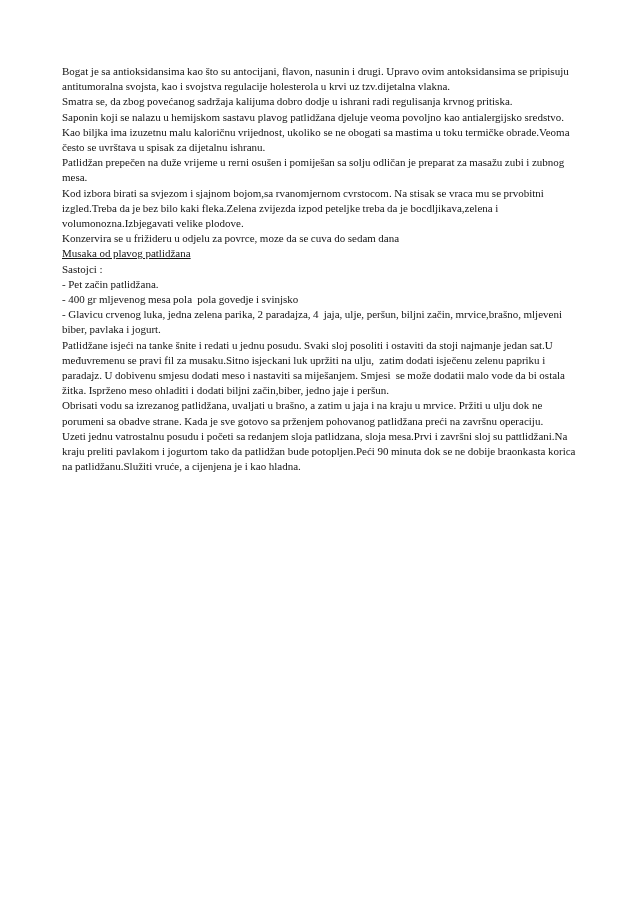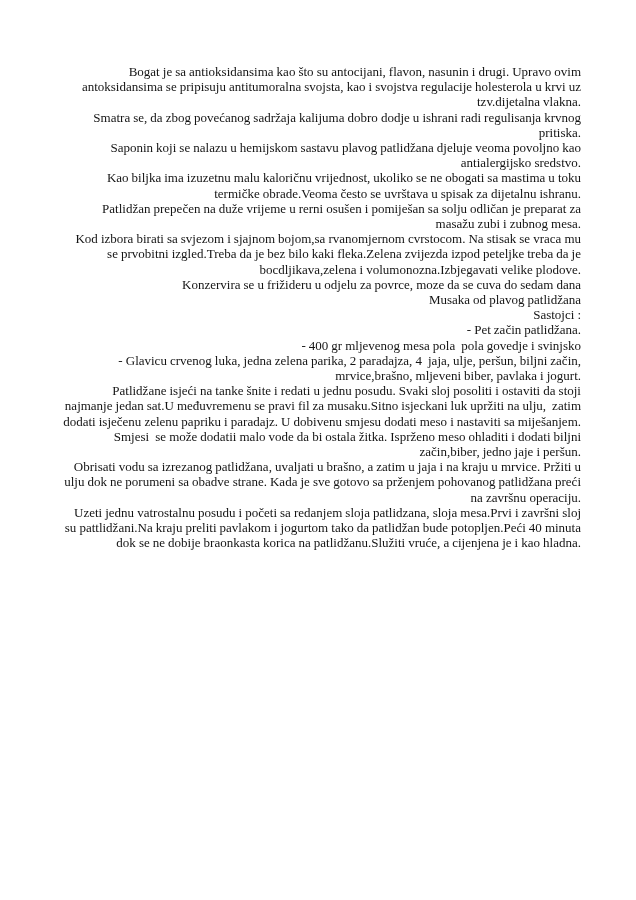--- a/index.html
+++ b/index.html
@@ -20,37 +20,37 @@
     width: 636px;
     height: 900px;
     background: #ffffff;
   }
   .doc-content {
     position: absolute;
     left: 62px;
     top: 64px;
     width: 519px;
     font-family: "Liberation Serif", "DejaVu Serif", serif;
-    font-size: 13px;
+    font-size: 11px;
     line-height: 15.2px;
     color: #141414;
-    text-align: right;
     -webkit-font-smoothing: antialiased;
   }
   .doc-content p {
     margin: 0;
     padding: 0;
     white-space: pre-wrap;
     word-spacing: -0.2px;
   }
   .recipe-title {
     margin: 10px 0 11px 0;
     padding-left: 112px;
     font-weight: normal;
     white-space: pre-wrap;
+    text-decoration: underline;
   }
 </style>
 </head>
 <body>
 
 <div class="doc-page">
   <div class="doc-content">
 
     <p>Bogat je sa antioksidansima kao što su antocijani, flavon, nasunin i drugi. Upravo ovim antoksidansima se pripisuju antitumoralna svojsta, kao i svojstva regulacije holesterola u krvi uz tzv.dijetalna vlakna.</p>
     <p>Smatra se, da zbog povećanog sadržaja kalijuma dobro dodje u ishrani radi regulisanja krvnog pritiska.</p>
@@ -62,16 +62,16 @@
 
     <p class="recipe-title">Musaka od plavog patlidžana</p>
 
     <p>Sastojci :</p>
     <p>- Pet začin patlidžana.</p>
     <p>- 400 gr mljevenog mesa pola  pola govedje i svinjsko</p>
     <p>- Glavicu crvenog luka, jedna zelena parika, 2 paradajza, 4  jaja, ulje, peršun, biljni začin, mrvice,brašno, mljeveni biber, pavlaka i jogurt.</p>
 
     <p>Patlidžane isjeći na tanke šnite i redati u jednu posudu. Svaki sloj posoliti i ostaviti da stoji najmanje jedan sat.U međuvremenu se pravi fil za musaku.Sitno isjeckani luk upržiti na ulju,  zatim dodati isječenu zelenu papriku i paradajz. U dobivenu smjesu dodati meso i nastaviti sa miješanjem. Smjesi  se može dodatii malo vode da bi ostala žitka. Isprženo meso ohladiti i dodati biljni začin,biber, jedno jaje i peršun.</p>
     <p>Obrisati vodu sa izrezanog patlidžana, uvaljati u brašno, a zatim u jaja i na kraju u mrvice. Pržiti u ulju dok ne porumeni sa obadve strane. Kada je sve gotovo sa prženjem pohovanog patlidžana preći na završnu operaciju.</p>
-    <p>Uzeti jednu vatrostalnu posudu i početi sa redanjem sloja patlidzana, sloja mesa.Prvi i završni sloj su pattlidžani.Na kraju preliti pavlakom i jogurtom tako da patlidžan bude potopljen.Peći 40 minuta dok se ne dobije braonkasta korica na patlidžanu.Služiti vruće, a cijenjena je i kao hladna.</p>
+    <p>Uzeti jednu vatrostalnu posudu i početi sa redanjem sloja patlidzana, sloja mesa.Prvi i završni sloj su pattlidžani.Na kraju preliti pavlakom i jogurtom tako da patlidžan bude potopljen.Peći 90 minuta dok se ne dobije braonkasta korica na patlidžanu.Služiti vruće, a cijenjena je i kao hladna.</p>
 
   </div>
 </div>
 
 </body></html>

